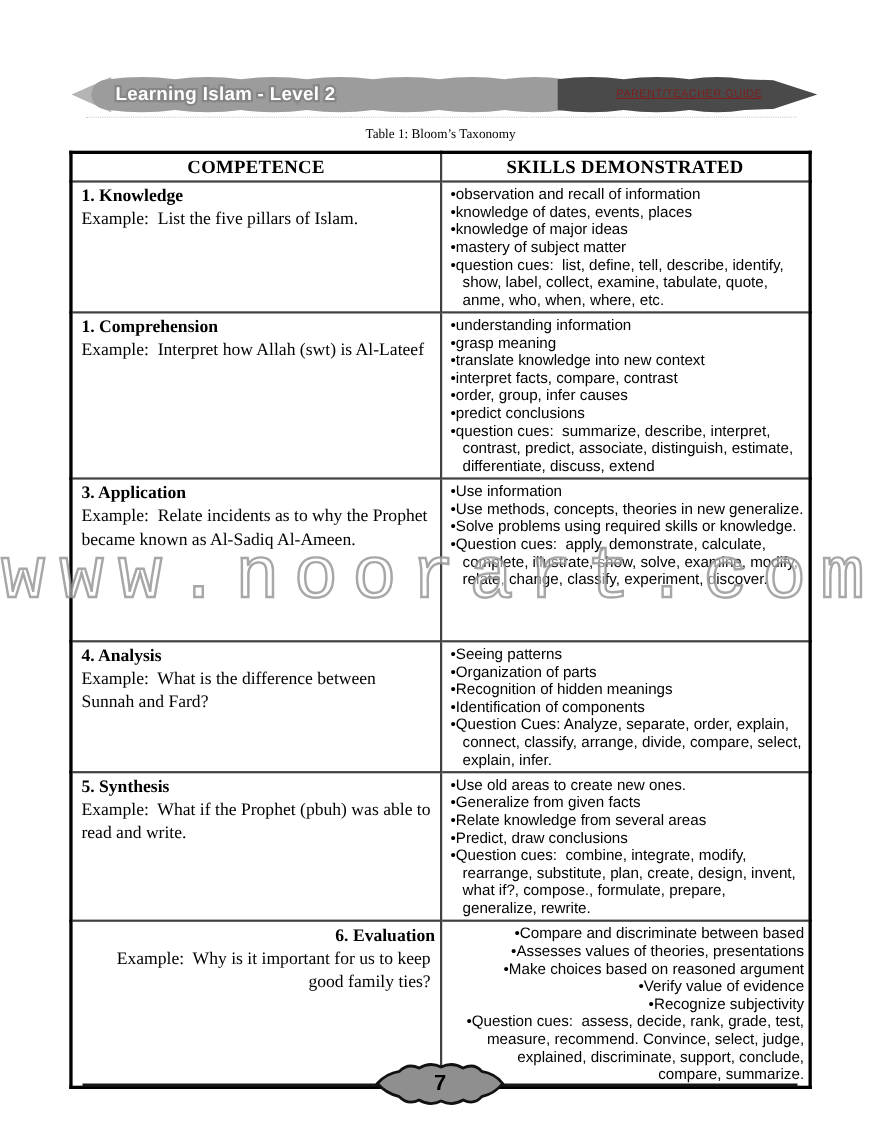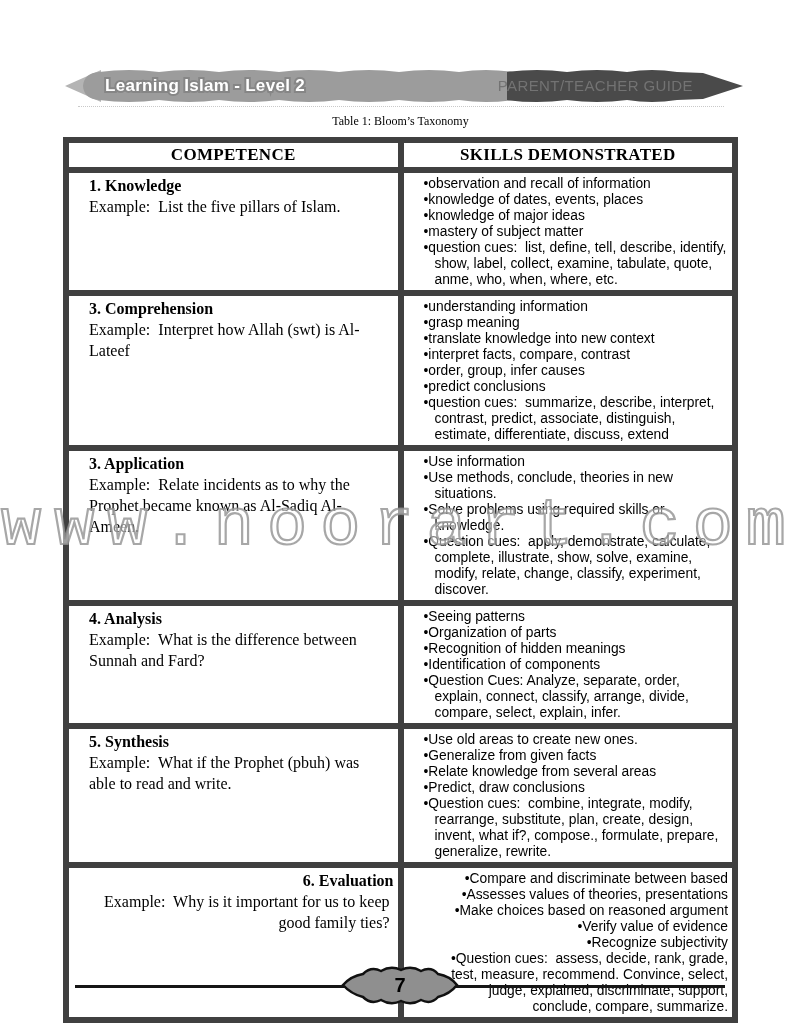--- a/index.html
+++ b/index.html
@@ -12,46 +12,47 @@
   .banner{position:absolute;top:64px;left:63px;width:682px;height:44px;}
   .banner svg{position:absolute;top:0;left:0;}
   .banner-left{
     position:absolute;left:42px;top:0;height:44px;line-height:44px;
     font-family:"Liberation Sans",sans-serif;font-weight:bold;font-size:17px;
     color:#ffffff;-webkit-text-stroke:4px #868686;paint-order:stroke fill;
     letter-spacing:.3px;
   }
   .banner-right{
     position:absolute;right:52px;top:0;height:44px;line-height:44px;
-    font-family:"Liberation Sans",sans-serif;font-size:15px;color:#737373;
+    font-family:"Liberation Sans",sans-serif;font-size:10px;color:#7f1d1d;
     letter-spacing:.4px;
+    text-decoration:underline;
   }
   .scan-line{
     position:absolute;top:106px;left:78px;width:646px;height:0;
     border-top:1px dotted #c9c9c9;
   }
 
   
   .caption{
     position:absolute;top:114px;left:63px;width:675px;text-align:center;
     font-size:12px;
   }
 
   
   table.tax{
     position:absolute;top:137px;left:63px;width:675px;
     border-collapse:collapse;table-layout:fixed;
   }
-  table.tax th,table.tax td{border:6px solid #404040;}
+  table.tax th,table.tax td{border:2px solid #404040;}
   table.tax{border:3px solid #000;}
   th{
     width:50%;height:22px;text-align:center;vertical-align:middle;
     font-size:17px;font-weight:bold;letter-spacing:.3px;padding:1px 0;
   }
-  td{vertical-align:top;padding:3px 4px 2px 20px;}
+  td{vertical-align:top;padding:3px 4px 2px 8px;}
   td.comp{font-size:16px;}
   .comp-title{font-weight:bold;line-height:1.25;}
   .comp-example{line-height:1.32;white-space:pre-wrap;padding-right:4px;}
   td.skills{font-family:"Liberation Sans",sans-serif;}
   td.skills ul{margin:0;padding:0;list-style:none;}
   td.skills li{
     font-size:13.8px;line-height:16px;padding-left:11px;text-indent:-11px;
     white-space:pre-wrap;
   }
   td.skills li::before{content:"\2022 ";}
@@ -116,21 +117,21 @@
               <li>observation and recall of information</li>
               <li>knowledge of dates, events, places</li>
               <li>knowledge of major ideas</li>
               <li>mastery of subject matter</li>
               <li>question cues:  list, define, tell, describe, identify, show, label, collect, examine, tabulate, quote, anme, who, when, where, etc.</li>
             </ul>
         </td>
       </tr>
       <tr class="r2">
         <td class="comp">
-          <div class="comp-title">3. Comprehension</div>
+          <div class="comp-title">1. Comprehension</div>
           <div class="comp-example">Example:  Interpret how Allah (swt) is Al-Lateef</div>
         </td>
         <td class="skills">
           <ul>
               <li>understanding information</li>
               <li>grasp meaning</li>
               <li>translate knowledge into new context</li>
               <li>interpret facts, compare, contrast</li>
               <li>order, group, infer causes</li>
               <li>predict conclusions</li>
@@ -139,21 +140,21 @@
         </td>
       </tr>
       <tr class="r3">
         <td class="comp">
           <div class="comp-title">3. Application</div>
           <div class="comp-example">Example:  Relate incidents as to why the Prophet became known as Al-Sadiq Al-Ameen.</div>
         </td>
         <td class="skills">
           <ul>
               <li>Use information</li>
-              <li>Use methods, conclude, theories in new situations.</li>
+              <li>Use methods, concepts, theories in new generalize.</li>
               <li>Solve problems using required skills or knowledge.</li>
               <li>Question cues:  apply, demonstrate, calculate, complete, illustrate, show, solve, examine, modify, relate, change, classify, experiment, discover.</li>
             </ul>
         </td>
       </tr>
       <tr class="r4">
         <td class="comp">
           <div class="comp-title">4. Analysis</div>
           <div class="comp-example">Example:  What is the difference between Sunnah and Fard?</div>
         </td>

